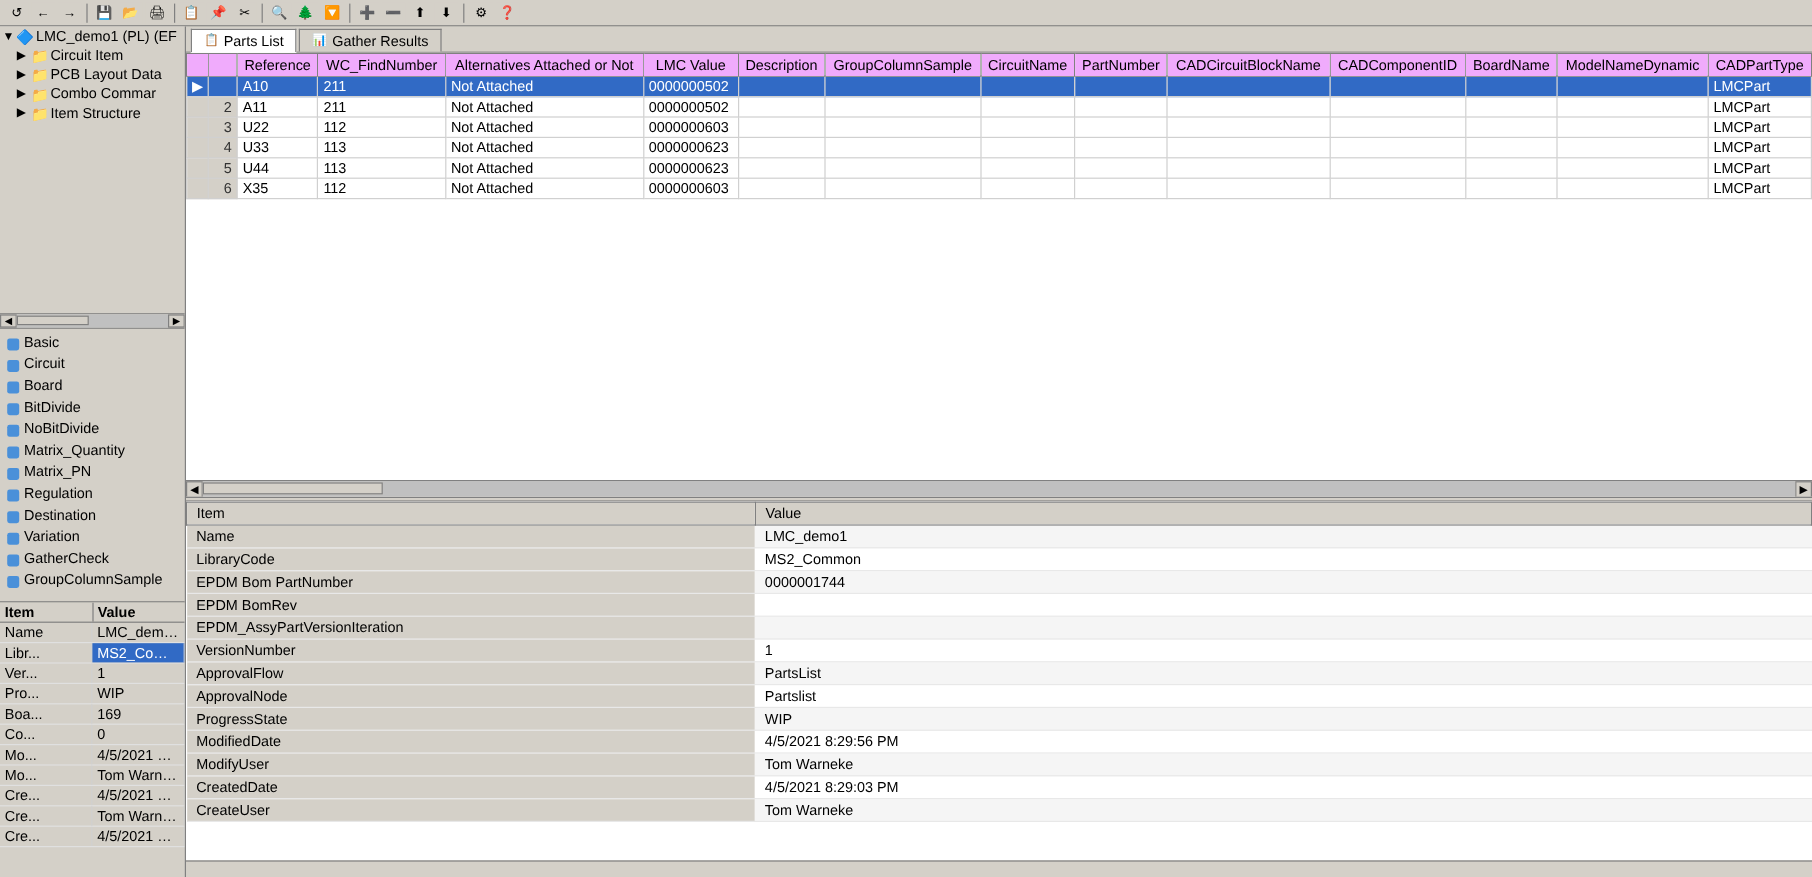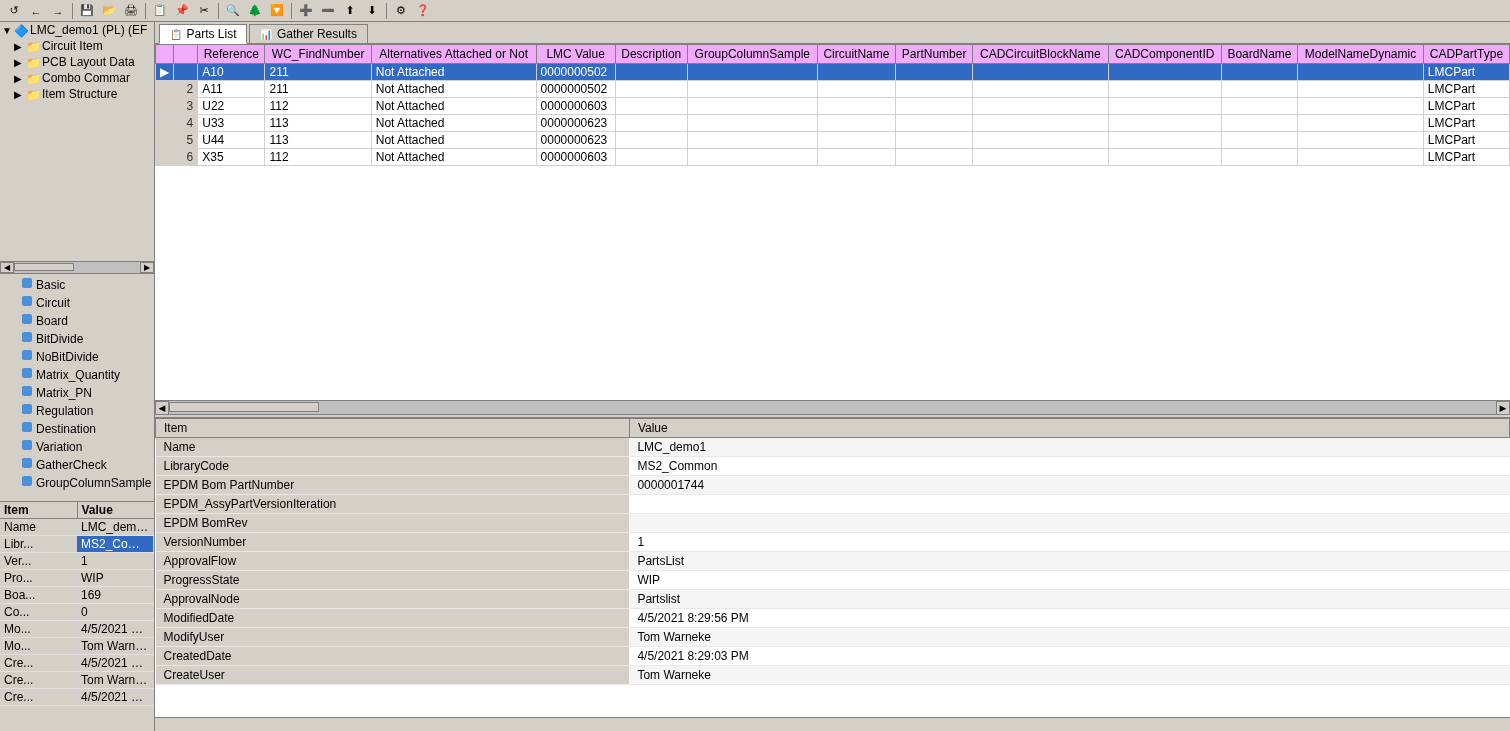--- a/index.html
+++ b/index.html
@@ -64,22 +64,22 @@
     .tree-icon.component { color: #4a90d9; }
 
     .filter-list {
       flex: 1;
       overflow-y: auto;
       padding: 2px 0;
     }
 
     .filter-item {
       display: flex;
-      align-items: flex-start;
-      padding: 2px 22px;
+      align-items: flex-end;
+      padding: 2px 6px;
       cursor: pointer;
       white-space: nowrap;
     }
 
     .filter-dot {
       width: 10px; height: 10px;
       border-radius: 2px;
       display: inline-block;
       margin-right: 4px;
       flex-shrink: 0;
@@ -651,44 +651,44 @@
               </tr>
               <tr>
                 <td>LibraryCode</td>
                 <td class="value-cell">MS2_Common</td>
               </tr>
               <tr>
                 <td>EPDM Bom PartNumber</td>
                 <td class="value-cell">0000001744</td>
               </tr>
               <tr>
+                <td>EPDM BomRev</td>
+                <td class="value-cell"></td>
+              </tr>
+              <tr>
                 <td>EPDM_AssyPartVersionIteration</td>
                 <td class="value-cell"></td>
               </tr>
               <tr>
-                <td>EPDM BomRev</td>
-                <td class="value-cell"></td>
-              </tr>
-              <tr>
                 <td>VersionNumber</td>
                 <td class="value-cell">1</td>
               </tr>
               <tr>
                 <td>ApprovalFlow</td>
                 <td class="value-cell">PartsList</td>
               </tr>
               <tr>
+                <td>ApprovalNode</td>
+                <td class="value-cell">Partslist</td>
+              </tr>
+              <tr>
                 <td>ProgressState</td>
                 <td class="value-cell">WIP</td>
               </tr>
               <tr>
-                <td>ApprovalNode</td>
-                <td class="value-cell">Partslist</td>
-              </tr>
-              <tr>
                 <td>ModifiedDate</td>
                 <td class="value-cell">4/5/2021 8:29:56 PM</td>
               </tr>
               <tr>
                 <td>ModifyUser</td>
                 <td class="value-cell">Tom Warneke</td>
               </tr>
               <tr>
                 <td>CreatedDate</td>
                 <td class="value-cell">4/5/2021 8:29:03 PM</td>

